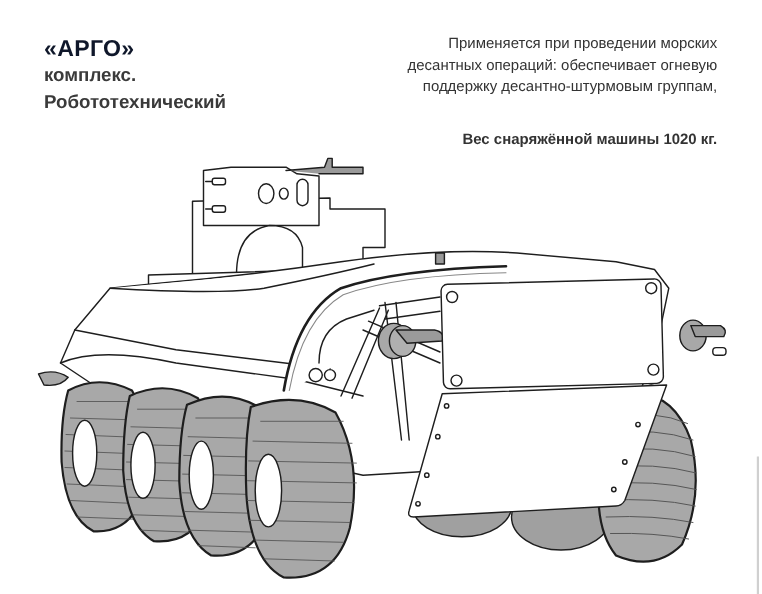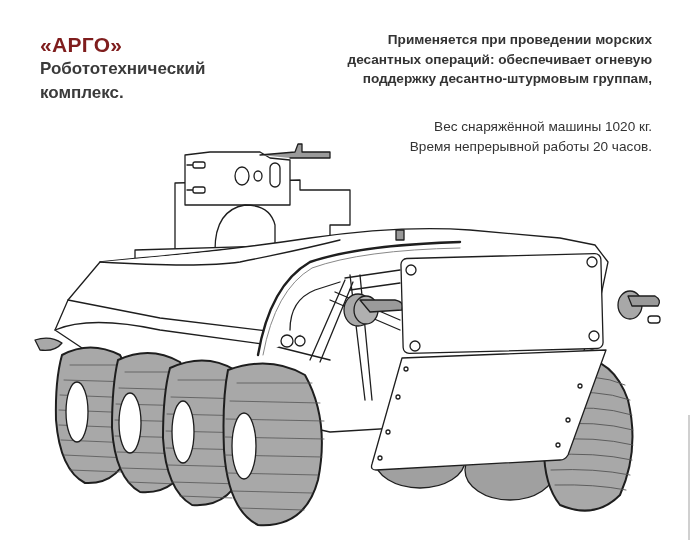--- a/index.html
+++ b/index.html
@@ -1,48 +1,47 @@
 <!DOCTYPE html>
 <html><head>
 <meta charset="utf-8">
 <style>
   html, body { margin: 0; padding: 0; }
   body { width: 693px; height: 540px; background: #ffffff; position: relative; overflow: hidden;
          font-family: "Liberation Sans", sans-serif; color: #333333; }
   .title-block { position: absolute; left: 40px; top: 33px; font-weight: bold; }
-  .title { font-size: 21px; line-height: 24px; color: #7f1d1d; letter-spacing: 0.3px; }
+  .title { font-size: 21px; line-height: 24px; color: #0f172a; letter-spacing: 0.3px; }
   .subtitle { font-size: 17px; line-height: 24px; color: #3a3a3a; }
   .desc { position: absolute; right: 41px; top: 30px; width: 420px; text-align: right;
-          font-weight: bold; font-size: 13.6px; line-height: 19.5px; color: #333333; }
+          font-weight: normal; font-size: 13.6px; line-height: 19.5px; color: #333333; }
   .specs { position: absolute; right: 41px; top: 117px; width: 340px; text-align: right;
-           font-weight: normal; font-size: 13.6px; line-height: 19.5px; color: #333333; }
+           font-weight: bold; font-size: 13.6px; line-height: 19.5px; color: #333333; }
   .line { display: block; white-space: nowrap; }
   svg.art { position: absolute; left: 0; top: 0; }
   .edge { position: absolute; right: 3px; top: 415px; width: 2px; height: 125px; background: #d0d0d0; }
 </style>
 </head>
 <body>
 
 <div class="title-block">
   <div class="title">«АРГО»</div>
   <div class="subtitle">
+    <span class="line">комплекс.</span>
     <span class="line">Робототехнический</span>
-    <span class="line">комплекс.</span>
   </div>
 </div>
 
 <div class="desc">
   <span class="line">Применяется при проведении морских</span>
   <span class="line">десантных операций: обеспечивает огневую</span>
   <span class="line">поддержку десантно-штурмовым группам,</span>
 </div>
 
 <div class="specs">
   <span class="line">Вес снаряжённой машины 1020 кг.</span>
-  <span class="line">Время непрерывной работы 20 часов.</span>
 </div>
 
 <svg class="art" width="693" height="540" viewBox="0 0 693 540" fill="none" stroke="#1e1e1e" stroke-width="1.3" stroke-linejoin="round" stroke-linecap="round">
 
   <g>
     <ellipse cx="420" cy="460" rx="45" ry="28" fill="#a0a0a0"></ellipse>
     <ellipse cx="510" cy="470" rx="45" ry="30" fill="#a0a0a0"></ellipse>
 
     <path d="M565 360 Q610 350 628 400 Q640 450 620 495 Q595 520 560 505 Q540 480 545 430 Z" fill="#a8a8a8" stroke-width="2"></path>
     <g stroke="#555" stroke-width="0.9">

